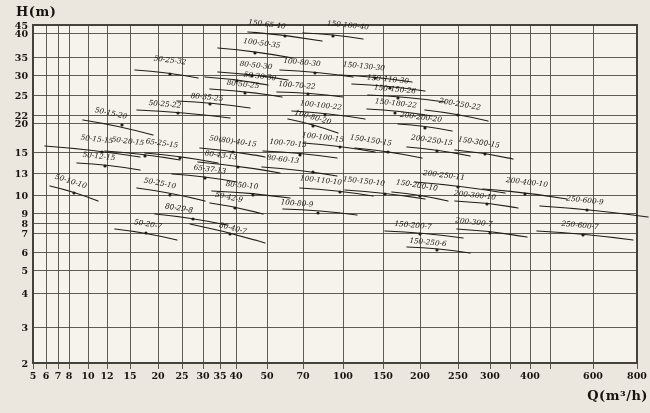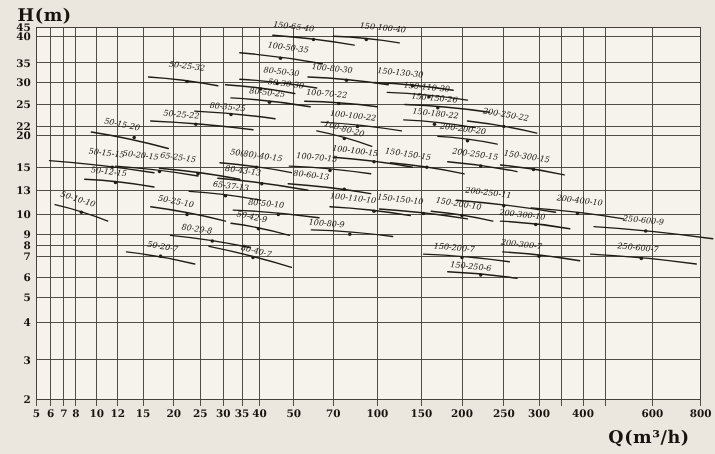--- a/index.html
+++ b/index.html
@@ -6,25 +6,25 @@
   body{width:650px;height:413px;overflow:hidden;}
   .stage{
     position:relative;width:650px;height:413px;
     background:#ebe7df;
     font-family:"DejaVu Serif","Liberation Serif",serif;
     color:#1b1813;
   }
   svg{position:absolute;left:0;top:0;}
   .axis-title{
     position:absolute;
-    font-size:16px;font-weight:bold;letter-spacing:0.5px;
+    font-size:13px;font-weight:bold;letter-spacing:0.5px;
     color:#17130e;white-space:nowrap;
   }
   #y-title{left:16px;top:4px;}
-  #x-title{right:23px;top:388px;}
+  #x-title{right:2px;top:388px;}
 </style>
 </head>
 <body>
 
 <div class="stage">
   <div id="y-title" class="axis-title">H(m)</div>
   <svg id="chart" width="650" height="413" viewBox="0 0 650 413">
       <rect x="33" y="25" width="604" height="338" fill="#f6f3ec"></rect>
       <g stroke="#45413b" stroke-width="0.85" shape-rendering="crispEdges">
         <line x1="33" y1="25" x2="33" y2="363"></line>

